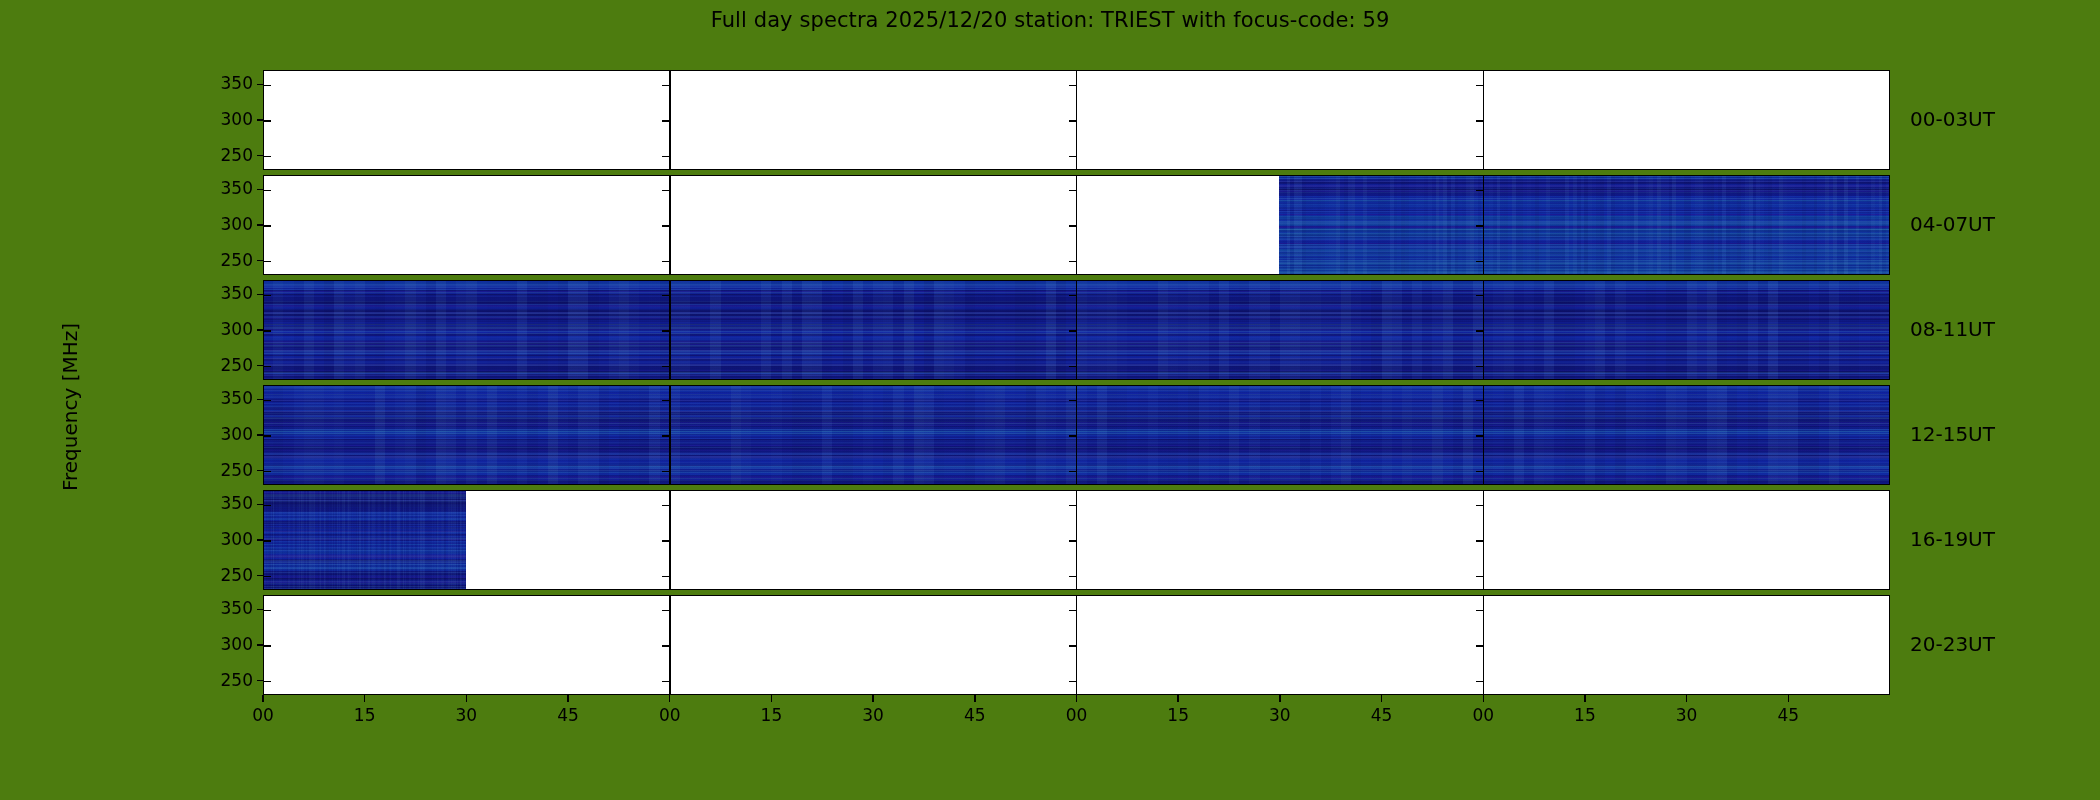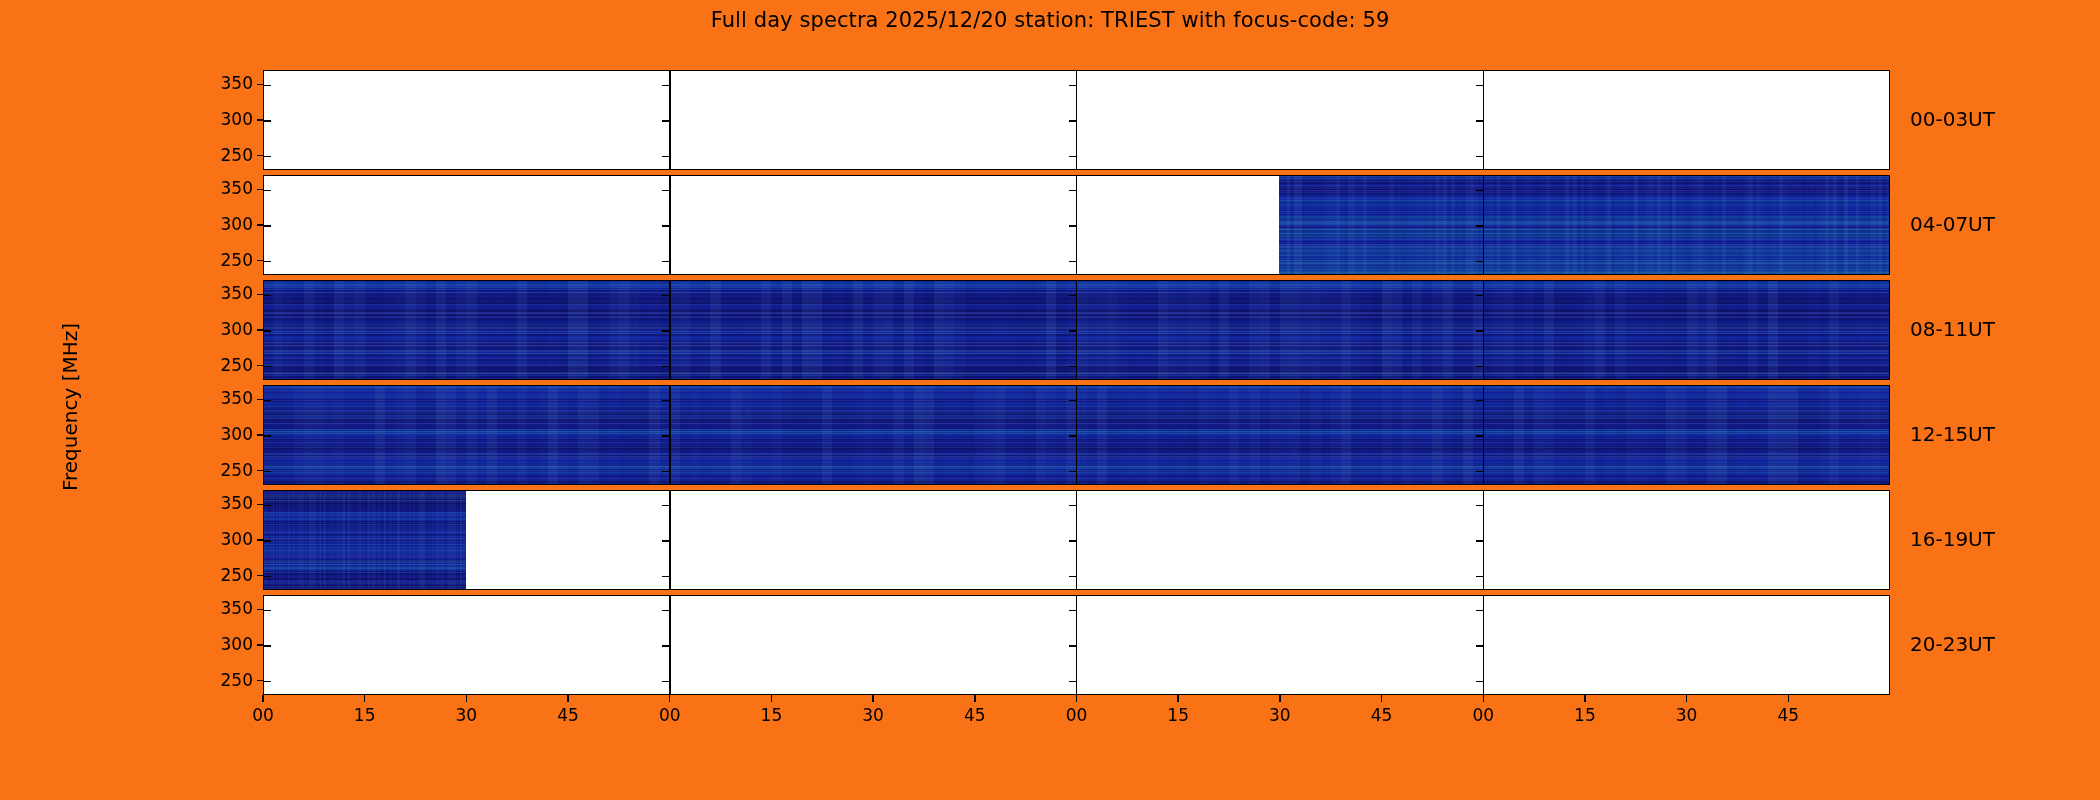--- a/index.html
+++ b/index.html
@@ -1,17 +1,17 @@
 <!DOCTYPE html>
 <html><head>
 <meta charset="utf-8">
 <style>
   html,body{margin:0;padding:0;background:#ffffff;}
   body{width:2100px;height:800px;font-family:"DejaVu Sans","Liberation Sans",sans-serif;overflow:hidden;}
-  .fig{position:relative;width:2100px;height:800px;background:#f97316;}
+  .fig{position:relative;width:2100px;height:800px;background:#4d7c0f;}
 
   .fig-title{
     position:absolute;left:0;top:8px;width:2100px;text-align:center;
     font-size:21px;color:#000;letter-spacing:0.1px;
   }
 
   .ylabel{
     position:absolute;left:-60px;top:395px;width:260px;text-align:center;
     transform:rotate(-90deg);transform-origin:center center;
     font-size:20px;color:#000;

